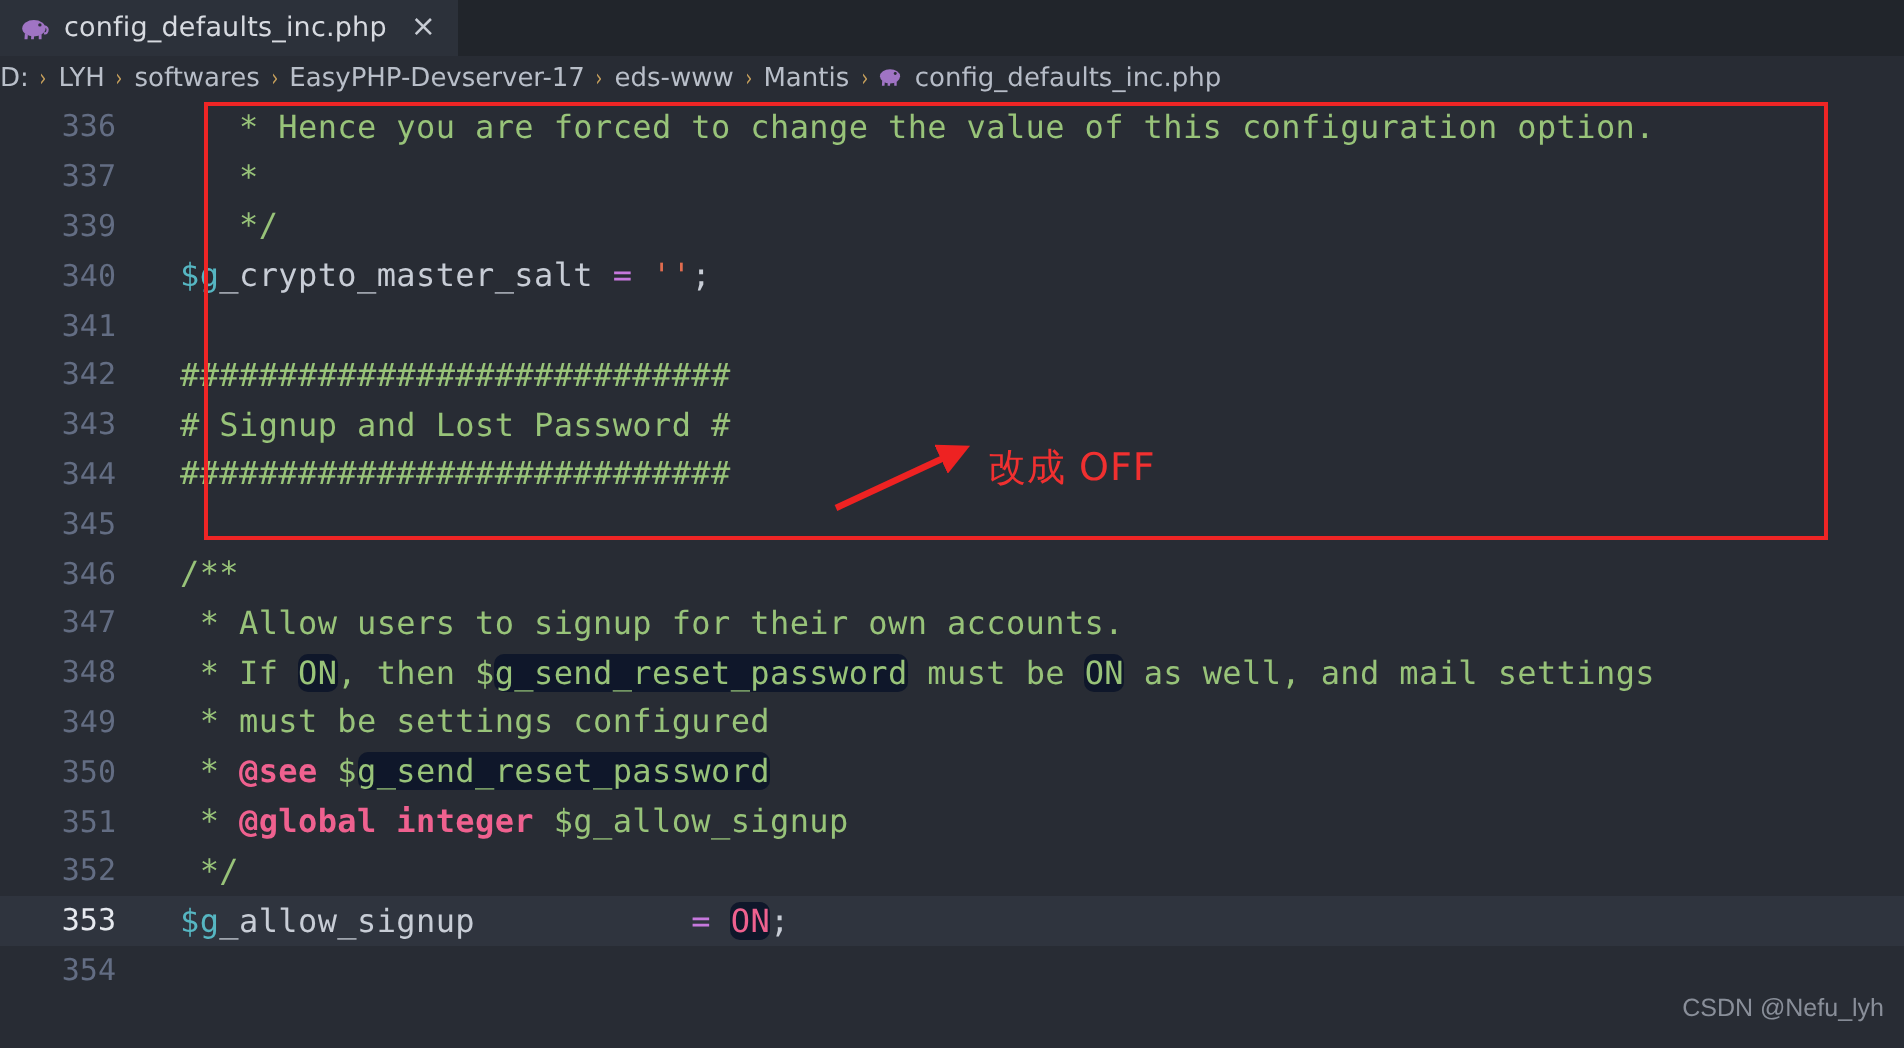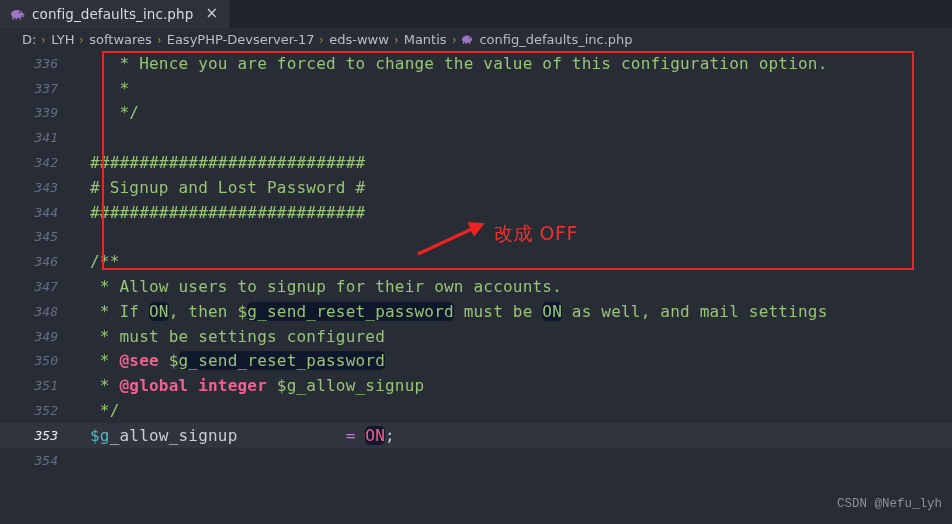--- a/index.html
+++ b/index.html
@@ -49,21 +49,20 @@
     margin-left: 3px;
     cursor: pointer;
   }
 
   
   .breadcrumb {
     height: 23px;
     background: #282c34;
     display: flex;
     align-items: center;
-    padding-left: 22px;
     font-size: 13px;
     color: #b6bcc7;
     white-space: nowrap;
     overflow: hidden;
   }
   .crumb { color: #b9bfc9; }
   .crumb-sep {
     color: #c9a25c;
     margin: 0 5px;
     font-size: 12px;
@@ -91,23 +90,22 @@
     height: 24.8px;
     white-space: pre;
   }
   .code-line.active { background: #2f343e; align-items: center; }
   .gutter {
     width: 72px;
     min-width: 72px;
     text-align: right;
     padding-right: 14px;
     color: #636d83;
-    font-size: 13px;
+    font-size: 15px;
     user-select: none;
-    font-style: italic;
   }
   .code-line.active .gutter { color: #e6e9ef; }
   .code {
     padding-left: 18px;
     color: #abb2bf;
     font-size: 16px;
     letter-spacing: 0.2px;
   }
 
   
@@ -139,21 +137,21 @@
     color: #f03030;
     font-family: "DejaVu Sans", sans-serif;
     font-size: 19px;
     letter-spacing: 0.5px;
     white-space: nowrap;
   }
   .watermark {
     position: absolute;
     right: 10px; top: 497px;
     color: #9aa0ab;
-    font-family: Liberation Mono, monospace;
+    font-family: Liberation Sans, sans-serif;
     font-size: 12.5px;
     opacity: 0.85;
     white-space: nowrap;
   }
 </style>
 </head>
 <body>
 
 <div class="tabbar">
   <div class="tab">
@@ -186,20 +184,21 @@
     </span>
     <span>config_defaults_inc.php</span>
   </span>
 </div>
 
 <div class="editor">
   <div id="code-lines">
       <div class="code-line"><div class="gutter">336</div><div class="code"><span class="c-comment">   * Hence you are forced to change the value of this configuration option.</span></div></div>
       <div class="code-line"><div class="gutter">337</div><div class="code"><span class="c-comment">   *</span></div></div>
       <div class="code-line"><div class="gutter">339</div><div class="code"><span class="c-comment">   */</span></div></div>
+      <div class="code-line"><div class="gutter">340</div><div class="code"><span class="c-dollar">$g</span><span class="c-var">_crypto_master_salt </span><span class="c-op">=</span><span class="c-var"> </span><span class="c-str">''</span><span class="c-var">;</span></div></div>
       <div class="code-line"><div class="gutter">341</div><div class="code"><span class="c-comment"></span></div></div>
       <div class="code-line"><div class="gutter">342</div><div class="code"><span class="c-comment">############################</span></div></div>
       <div class="code-line"><div class="gutter">343</div><div class="code"><span class="c-comment"># Signup and Lost Password #</span></div></div>
       <div class="code-line"><div class="gutter">344</div><div class="code"><span class="c-comment">############################</span></div></div>
       <div class="code-line"><div class="gutter">345</div><div class="code"><span class="c-comment"></span></div></div>
       <div class="code-line"><div class="gutter">346</div><div class="code"><span class="c-comment">/**</span></div></div>
       <div class="code-line"><div class="gutter">347</div><div class="code"><span class="c-comment"> * Allow users to signup for their own accounts.</span></div></div>
       <div class="code-line"><div class="gutter">348</div><div class="code"><span class="c-comment"> * If </span><span class="c-comment hl">ON</span><span class="c-comment">, then $</span><span class="c-comment hl">g_send_reset_password</span><span class="c-comment"> must be </span><span class="c-comment hl">ON</span><span class="c-comment"> as well, and mail settings</span></div></div>
       <div class="code-line"><div class="gutter">349</div><div class="code"><span class="c-comment"> * must be settings configured</span></div></div>
       <div class="code-line"><div class="gutter">350</div><div class="code"><span class="c-comment"> * </span><span class="c-doctag">@see</span><span class="c-comment"> $</span><span class="c-comment hl">g_send_reset_password</span></div></div>

